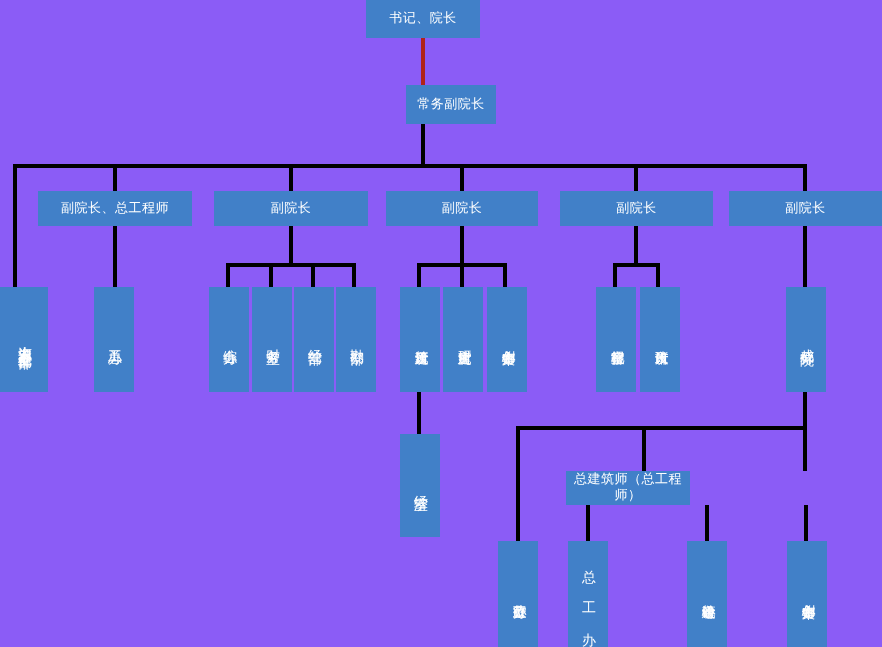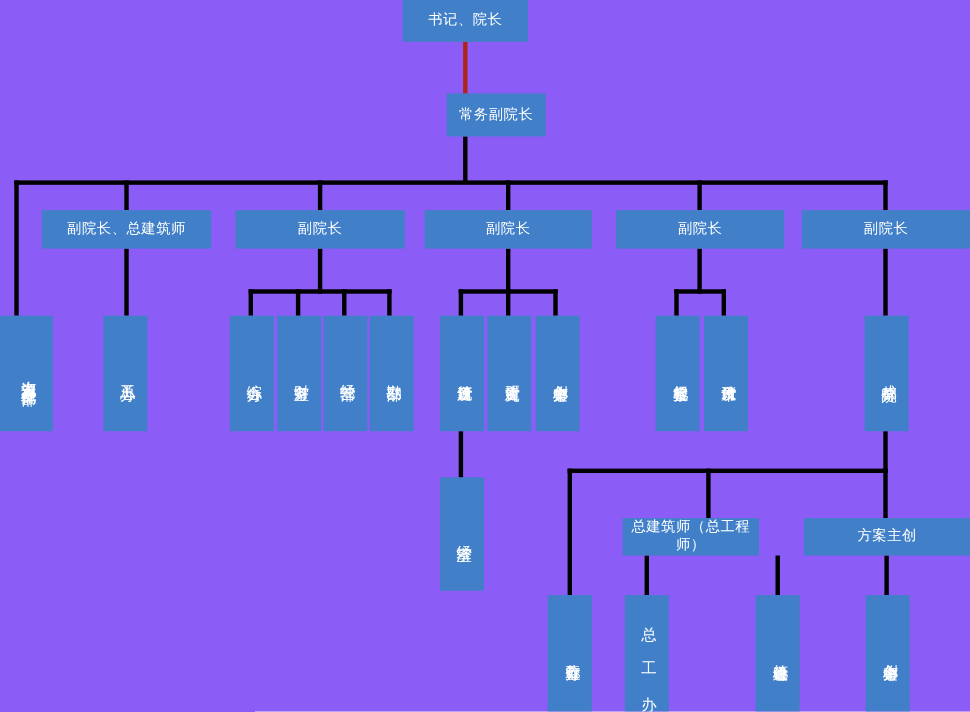--- a/index.html
+++ b/index.html
@@ -121,21 +121,21 @@
 
   <div class="conn" style="left:586px; top:505px; width:4px; height:36px;"></div>
   <div class="conn" style="left:705px; top:505px; width:4px; height:36px;"></div>
 
   <div class="conn" style="left:804px; top:505px; width:4px; height:36px;"></div>
 
   <div class="node horiz" style="left:366px; top:0px; width:114px; height:38px;">书记、院长</div>
 
   <div class="node horiz" style="left:366px; top:85px; width:90px; height:39px;margin-left:40px;">常务副院长</div>
 
-  <div class="node horiz" style="left:38px; top:191px; width:154px; height:35px;">副院长、总建筑师</div>
+  <div class="node horiz" style="left:38px; top:191px; width:154px; height:35px;">副院长、总工程师</div>
 
   <div class="node horiz" style="left:214px; top:191px; width:154px; height:35px;">副院长</div>
 
   <div class="node horiz" style="left:386px; top:191px; width:152px; height:35px;">副院长</div>
 
   <div class="node horiz" style="left:560px; top:191px; width:153px; height:35px;">副院长</div>
 
   <div class="node horiz" style="left:729px; top:191px; width:153px; height:35px;">副院长</div>
 
   <div class="node vert2" style="left:0px; top:287px; width:48px; height:105px;">
@@ -162,21 +162,20 @@
   <div class="node vert tight" style="left:596px; top:287px; width:40px; height:105px;">纪检督察室</div>
 
   <div class="node vert tight" style="left:640px; top:287px; width:40px; height:105px;">市政设计所</div>
 
   <div class="node vert" style="left:786px; top:287px; width:40px; height:105px;">成都分院</div>
 
   <div class="node vert" style="left:400px; top:434px; width:40px; height:103px;">经济室</div>
 
   <div class="node horiz" style="left:566px; top:471px; width:124px; height:34px;">总建筑师（总工程师）</div>
 
-  <div class="node horiz" style="left:731px; top:471px; width:151px; height:34px;">方案主创</div>
 
   <div class="node vert tight" style="left:498px; top:541px; width:40px; height:106px;">行政办公室</div>
 
   <div class="node vert spaced" style="left:568px; top:541px; width:40px; height:106px;">总 工 办</div>
 
   <div class="node vert tight" style="left:687px; top:541px; width:40px; height:106px;">建筑设计中心</div>
 
   <div class="node vert tight" style="left:787px; top:541px; width:40px; height:106px;">方案创作中心</div>
 
 </div>

